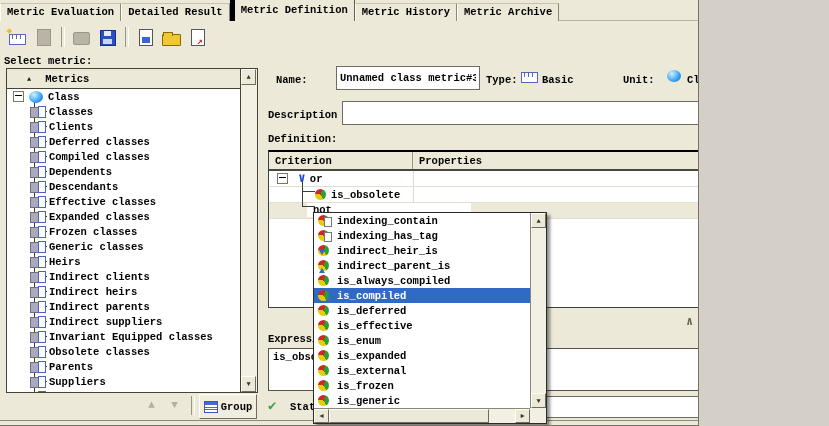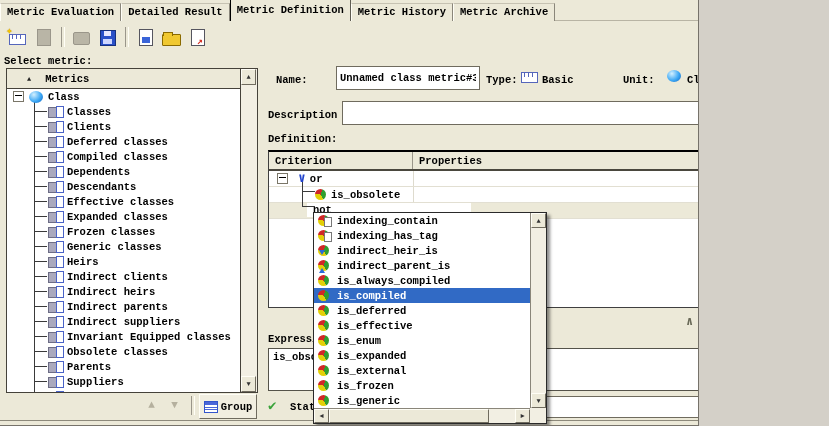--- a/index.html
+++ b/index.html
@@ -5,21 +5,21 @@
   html,body{margin:0;padding:0;background:#d4d0c8;}
   .win{position:relative;width:699px;height:426px;background:#ece9d8;overflow:hidden;
        font-family:"Liberation Mono","DejaVu Sans Mono",monospace;font-size:10.5px;font-weight:bold;color:#000;
        border-right:1px solid #76726a;border-bottom:1px solid #76726a;box-sizing:border-box;cursor:default;}
   .abs{position:absolute;}
   
   .tabbar{position:absolute;top:0;left:0;right:0;height:21px;display:flex;align-items:flex-end;}
   .tabline{position:absolute;top:20px;left:0;right:0;height:1px;background:#b8b4a4;}
   .tab{position:relative;height:17px;line-height:17px;padding:0 6px;background:#ece9d8;
        border-top:1px solid #c6c2b2;border-left:1px solid #fffef6;border-right:1px solid #8a867a;z-index:1;white-space:nowrap;}
-  .tab.active{height:21px;line-height:20px;border-top:1px solid #fffef6;border-left:1px solid #000000;border-right:1px solid #5f5c52;z-index:3;margin-top:8px;}
+  .tab.active{height:21px;line-height:20px;border-top:1px solid #fffef6;border-left:5px solid #000000;border-right:1px solid #5f5c52;z-index:3;margin-top:8px;}
   
   .tbar{position:absolute;top:24px;left:5px;height:26px;display:flex;align-items:center;}
   .tbtn{position:relative;width:24px;height:24px;margin-right:2px;}
   .tsep{width:2px;height:20px;margin:0 4px;border-left:1px solid #9a968a;border-right:1px solid #fffef6;}
   .ic{position:absolute;}
   .ruler{left:4px;top:9px;width:15px;height:9px;background:#fff;border:1px solid #5566bb;}
   .ruler::before{content:"";position:absolute;left:2px;top:0;width:10px;height:4px;
       background:repeating-linear-gradient(90deg,#5566bb 0 1px,transparent 1px 4px);}
   .star{left:1px;top:-1px;color:#f5c400;font-size:11px;text-shadow:0 0 1px #a07800;}
   .page{width:12px;height:15px;background:#fff;border:1px solid #55555f;}
@@ -43,21 +43,21 @@
   .pie{width:11px;height:11px;border-radius:50%;flex:none;
        background:conic-gradient(from 20deg,#2f9e2f 0 130deg,#e3cf08 130deg 250deg,#cf2727 250deg 360deg);}
   
   .treebox{position:absolute;left:6px;top:68px;width:252px;height:325px;background:#fff;border:1px solid #45423a;box-sizing:border-box;}
   .tree-head{position:absolute;top:0;left:0;right:16px;height:19px;background:#ece9d8;border-bottom:1px solid #45423a;
              display:flex;align-items:center;}
   .sortico{font-size:7px;margin-left:20px;color:#222;}
   .tree-body{position:absolute;top:20px;left:0;right:16px;bottom:0;overflow:hidden;}
   .trunk{position:absolute;left:27px;top:13px;width:1px;height:292px;background:#3a3a3a;}
   .trow{height:15px;display:flex;align-items:center;white-space:nowrap;position:relative;}
-  .trow.child{padding-left:41px;text-align:right;}
+  .trow.child{padding-left:23px;text-align:right;}
   .trow.child::before{content:"";position:absolute;left:28px;top:7px;width:12px;height:1px;background:#3a3a3a;}
   .mi{position:relative;width:17px;height:12px;margin-right:2px;flex:none;}
   .mi::before{content:"";position:absolute;left:0;top:1px;width:8px;height:9px;background:#aaa9bd;border:1px solid #6d6d85;}
   .mi::after{content:"";position:absolute;left:8px;top:0;width:6px;height:10px;background:#fff;border:1px solid #4a63c8;}
   .vsb{position:absolute;top:0;right:0;bottom:0;width:16px;background:#f2efe3;border-left:1px solid #45423a;}
   .vsb .up{position:absolute;top:0;left:0;width:15px;height:16px;}
   .vsb .dn{position:absolute;bottom:0;left:0;width:15px;height:16px;}
   .mvbtn{position:absolute;width:17px;height:16px;color:#b5b09e;font-size:11px;text-align:center;line-height:16px;}
   .groupbtn{position:absolute;left:199px;top:394px;width:56px;height:23px;background:#f1eee0;
             border:1px solid;border-color:#fffef6 #6f6b5e #6f6b5e #fffef6;display:flex;align-items:center;justify-content:center;gap:3px;}

